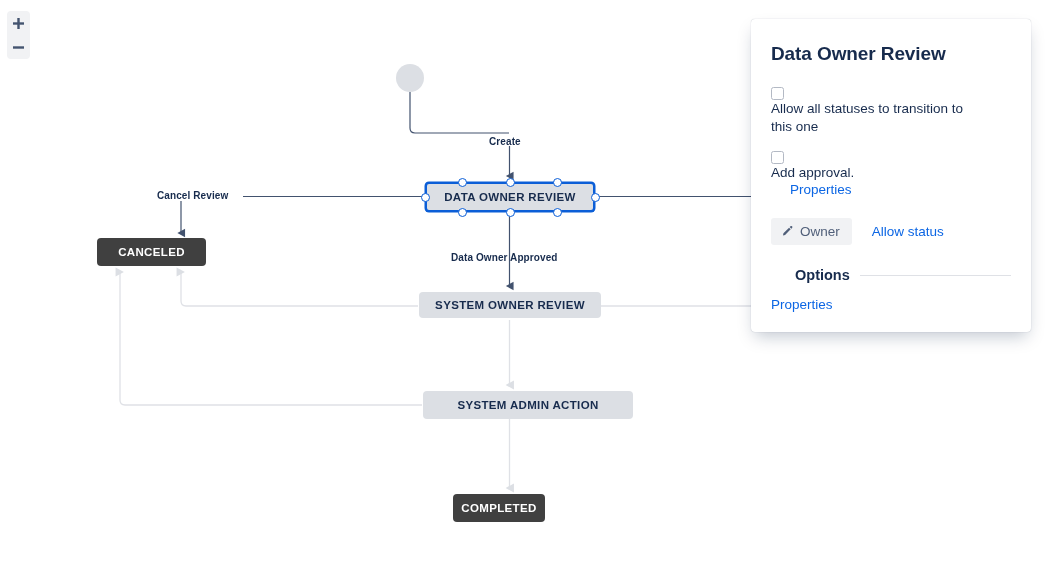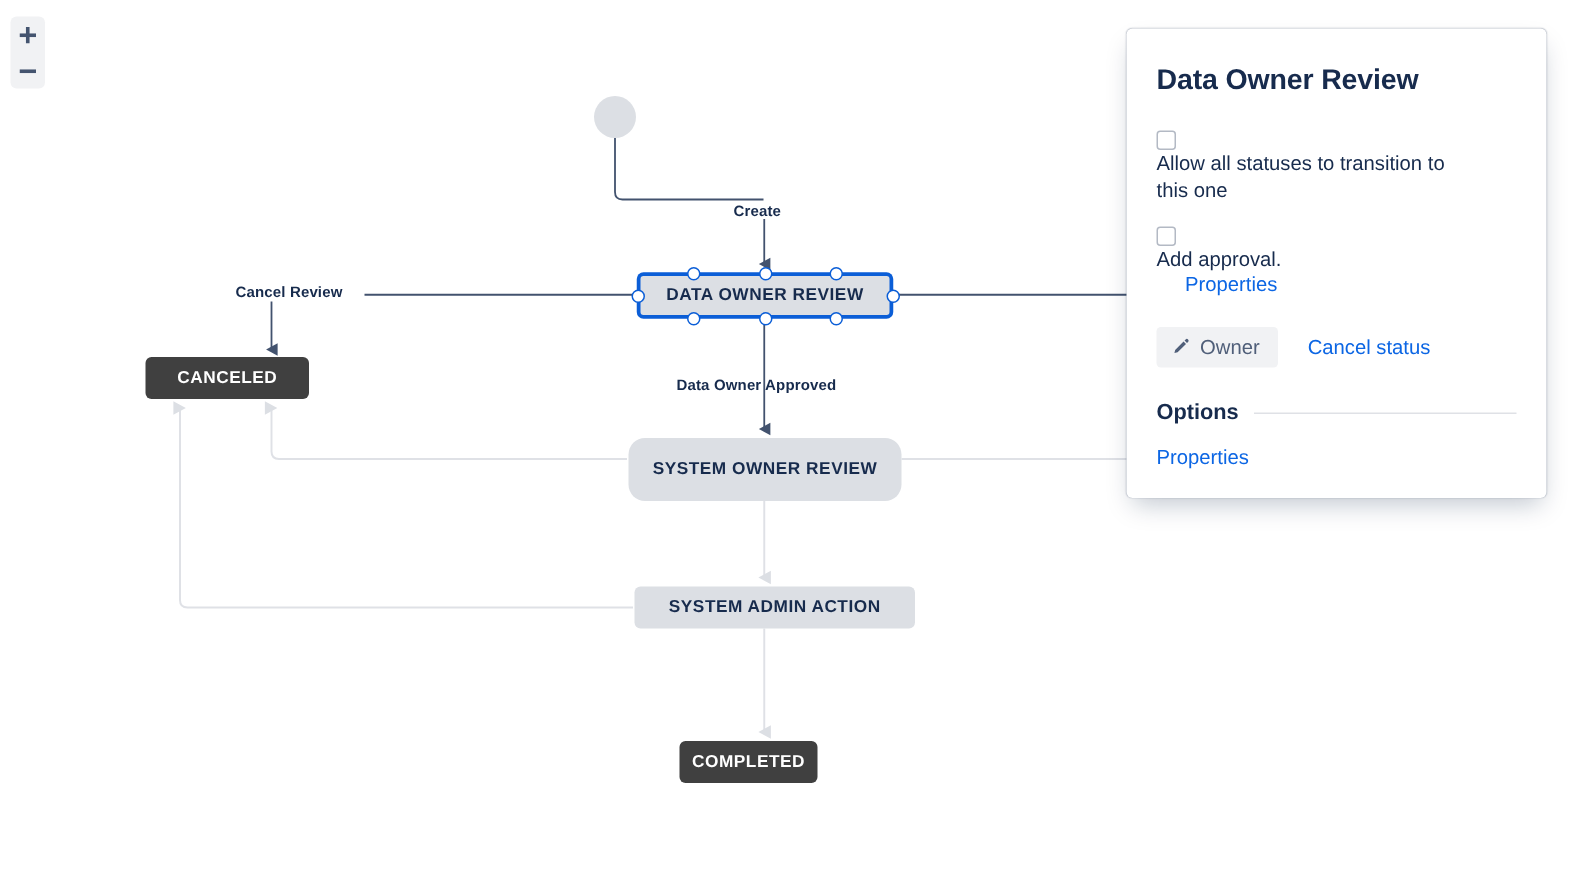--- a/index.html
+++ b/index.html
@@ -196,20 +196,21 @@
     cursor: pointer;
     font-family: "Liberation Sans", sans-serif;
   }
   .pencil-icon { display: block; }
   .remove-link { margin-left: 20px; }
 
   .options-head {
     display: flex;
     align-items: center;
     margin-top: 22px;
+    margin-left: 24px;
   }
   .options-title {
     font-size: 14.5px;
     font-weight: bold;
     color: #172b4d;
     white-space: nowrap;
   }
   .options-rule {
     flex: 1;
     height: 1px;
@@ -286,25 +287,25 @@
   <div class="handle" style="left:505.5px; top:177.5px;"></div>
   <div class="handle" style="left:553px;   top:177.5px;"></div>
   <div class="handle" style="left:458px;   top:207.5px;"></div>
   <div class="handle" style="left:505.5px; top:207.5px;"></div>
   <div class="handle" style="left:553px;   top:207.5px;"></div>
 
   <div class="node green" style="left:97px; top:238px; width:109px; height:28px;">
     <span>CANCELED</span>
   </div>
 
-  <div class="node grey" style="left:419px; top:292px; width:182px; height:42px;border-radius:11px;">
+  <div class="node grey" style="left:419px; top:292px; width:182px; height:26px;">
     <span>SYSTEM OWNER REVIEW</span>
   </div>
 
-  <div class="node grey" style="left:423px; top:391px; width:187px; height:28px;">
+  <div class="node grey" style="left:423px; top:391px; width:210px; height:28px;">
     <span>SYSTEM ADMIN ACTION</span>
   </div>
 
   <div class="node green" style="left:453px; top:494px; width:92px; height:28px;">
     <span>COMPLETED</span>
   </div>
 
   <div class="edge-label" style="left:489px; top:136px;">Create</div>
   <div class="edge-label" style="left:157px; top:190px;">Cancel Review</div>
   <div class="edge-label" style="left:451px; top:252px;">Data Owner Approved</div>
@@ -323,21 +324,21 @@
       <span class="link configure-link">Properties</span>
     </div>
 
     <div class="action-row">
       <button class="edit-btn">
         <svg class="pencil-icon" width="13" height="13" viewBox="0 0 16 16">
           <path d="M11.6 1.6a1.4 1.4 0 0 1 2 2l-.9.9-2-2 .9-.9zM9.9 3.3l2 2L5 12.2l-2.6.6.6-2.6 6.9-6.9z" fill="#505f79"></path>
         </svg>
         <span>Owner</span>
       </button>
-      <span class="link remove-link">Cancel status</span>
+      <span class="link remove-link">Allow status</span>
     </div>
 
     <div class="options-head">
       <span class="options-title">Options</span>
       <span class="options-rule"></span>
     </div>
 
     <span class="link properties-link">Properties</span>
   </div>
 

